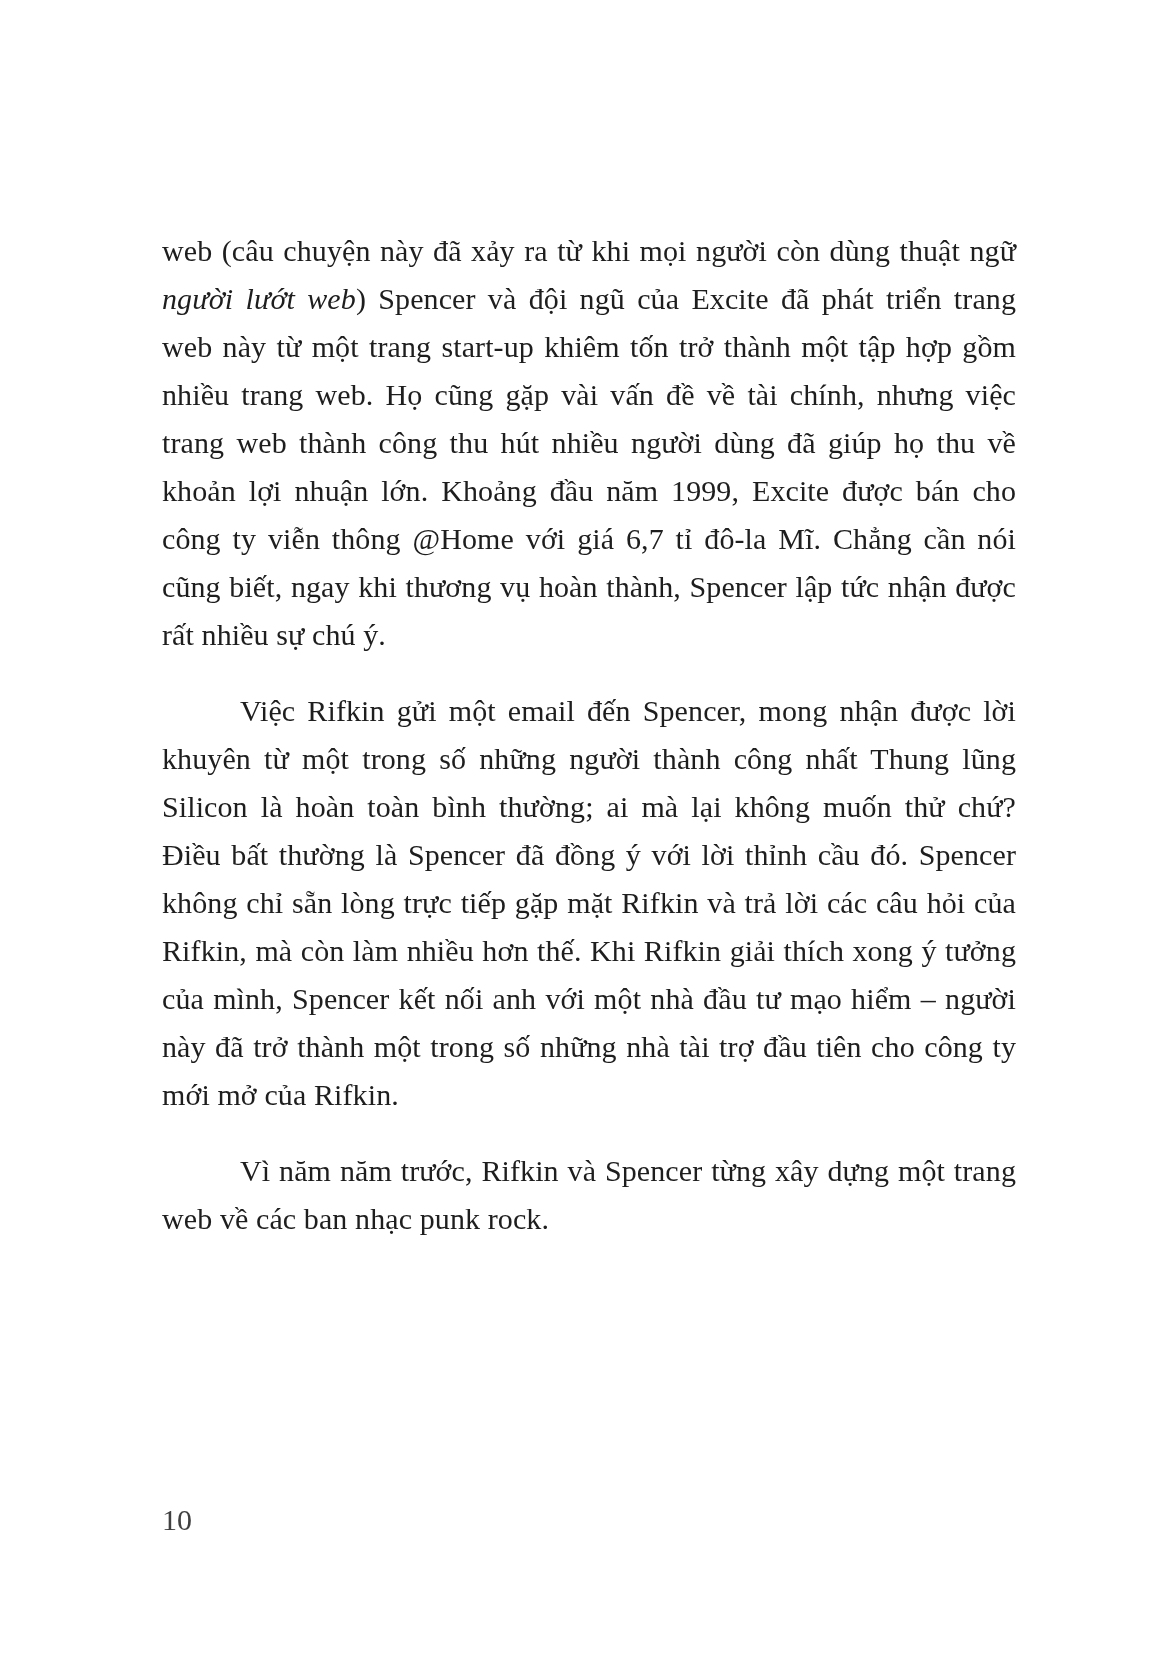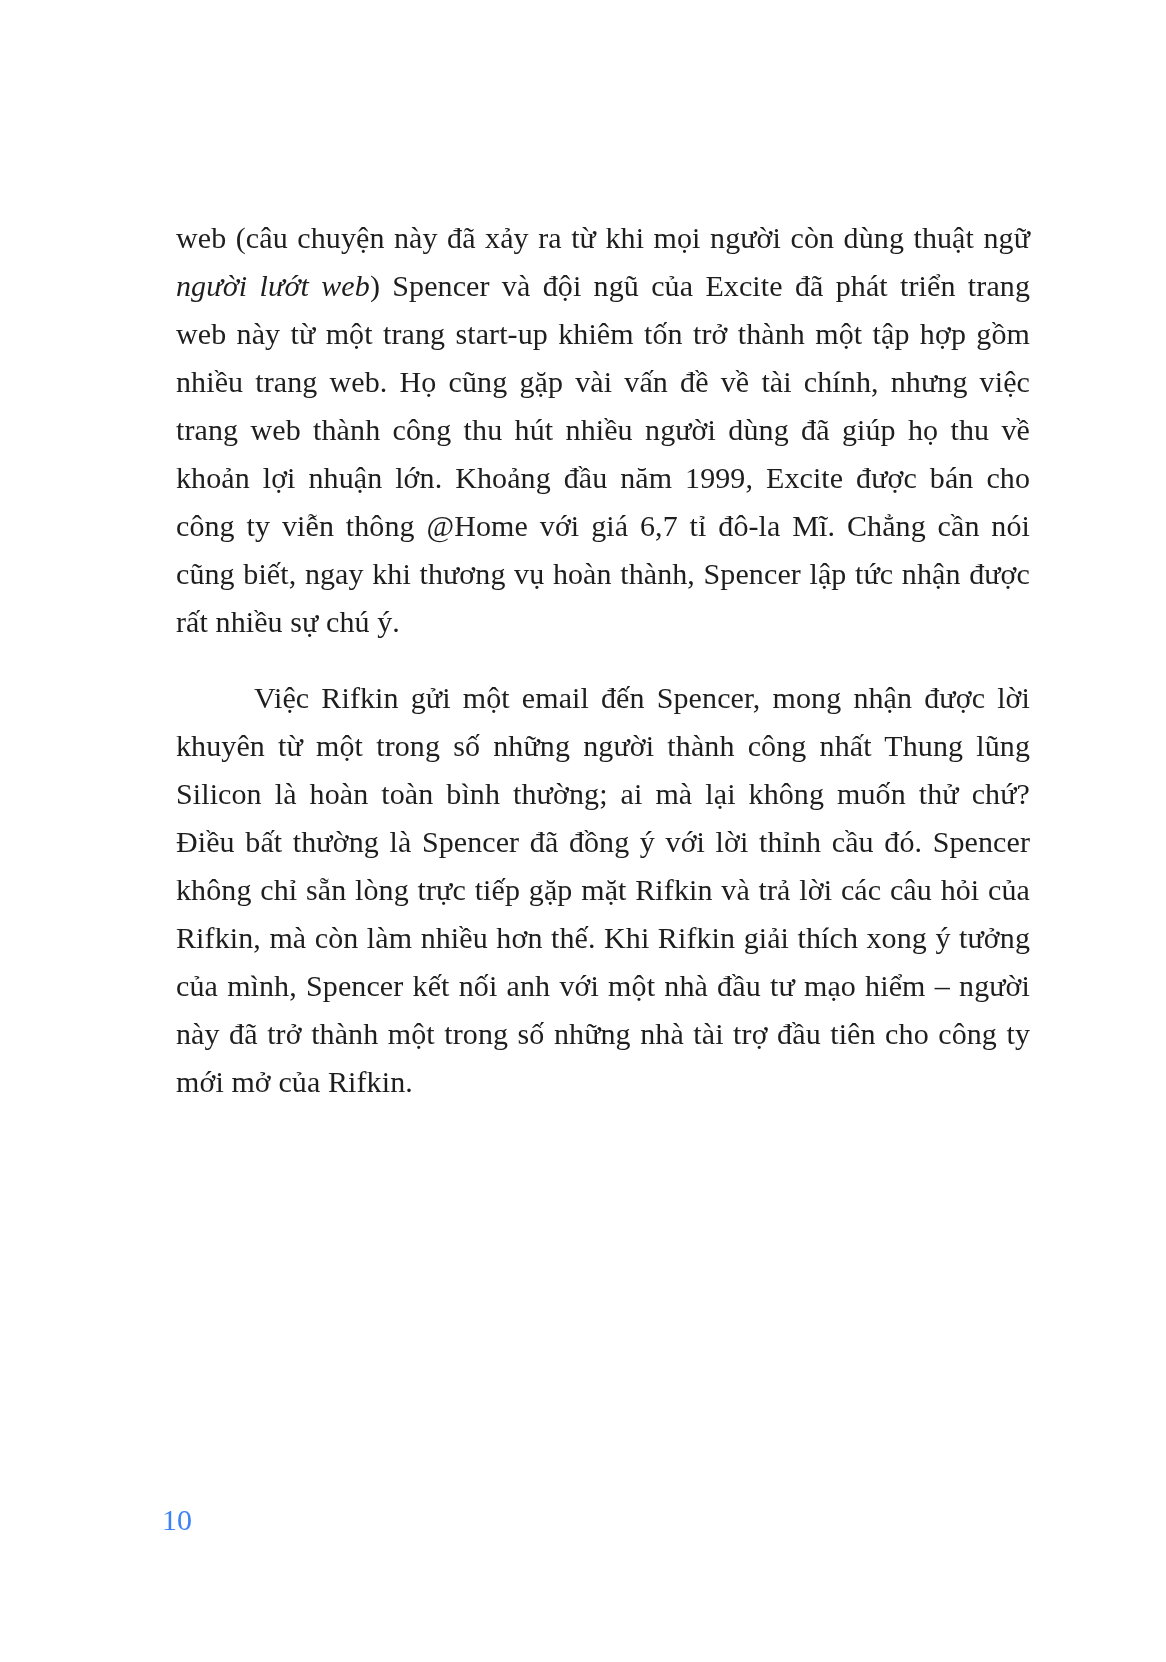--- a/index.html
+++ b/index.html
@@ -12,23 +12,22 @@
     width: 1166px;
     height: 1662px;
     background: #ffffff;
     overflow: hidden;
     font-family: "Liberation Serif", "DejaVu Serif", serif;
     color: #1e1e1e;
   }
   .text-block {
     position: absolute;
     left: 162px;
-    top: 214px;
+    top: 227px;
     width: 854px;
-    margin-left: 14px;
   }
   p.para {
     margin: 0 0 28px 0;
     font-size: 30px;
     line-height: 48px;
     text-align: justify;
     text-justify: inter-word;
     letter-spacing: 0.1px;
   }
   p.para.indent {
@@ -36,25 +35,26 @@
   }
   p.para em {
     font-style: italic;
   }
   .page-number {
     position: absolute;
     left: 162px;
     top: 1496px;
     font-size: 30px;
     line-height: 48px;
-    color: #3b82f6;
+    color: #404040;
   }
 </style>
 </head>
 <body>
 
 <div class="page">
   <div class="text-block" id="paragraphs">
       <p class="para"><span>web (câu chuyện này đã xảy ra từ khi mọi người còn dùng thuật ngữ </span><em>người lướt web</em><span>) Spencer và đội ngũ của Excite đã phát triển trang web này từ một trang start-up khiêm tốn trở thành một tập hợp gồm nhiều trang web. Họ cũng gặp vài vấn đề về tài chính, nhưng việc trang web thành công thu hút nhiều người dùng đã giúp họ thu về khoản lợi nhuận lớn. Khoảng đầu năm 1999, Excite được bán cho công ty viễn thông @Home với giá 6,7 tỉ đô-la Mĩ. Chẳng cần nói cũng biết, ngay khi thương vụ hoàn thành, Spencer lập tức nhận được rất nhiều sự chú ý.</span></p>
       <p class="para indent"><span>Việc Rifkin gửi một email đến Spencer, mong nhận được lời khuyên từ một trong số những người thành công nhất Thung lũng Silicon là hoàn toàn bình thường; ai mà lại không muốn thử chứ? Điều bất thường là Spencer đã đồng ý với lời thỉnh cầu đó. Spencer không chỉ sẵn lòng trực tiếp gặp mặt Rifkin và trả lời các câu hỏi của Rifkin, mà còn làm nhiều hơn thế. Khi Rifkin giải thích xong ý tưởng của mình, Spencer kết nối anh với một nhà đầu tư mạo hiểm – người này đã trở thành một trong số những nhà tài trợ đầu tiên cho công ty mới mở của Rifkin.</span></p>
+      <p class="para indent"><span>Vì năm năm trước, Rifkin và Spencer từng xây dựng một trang web về các ban nhạc punk rock.</span></p>
     </div>
   <div class="page-number">10</div>
 </div>
 
 </body></html>

